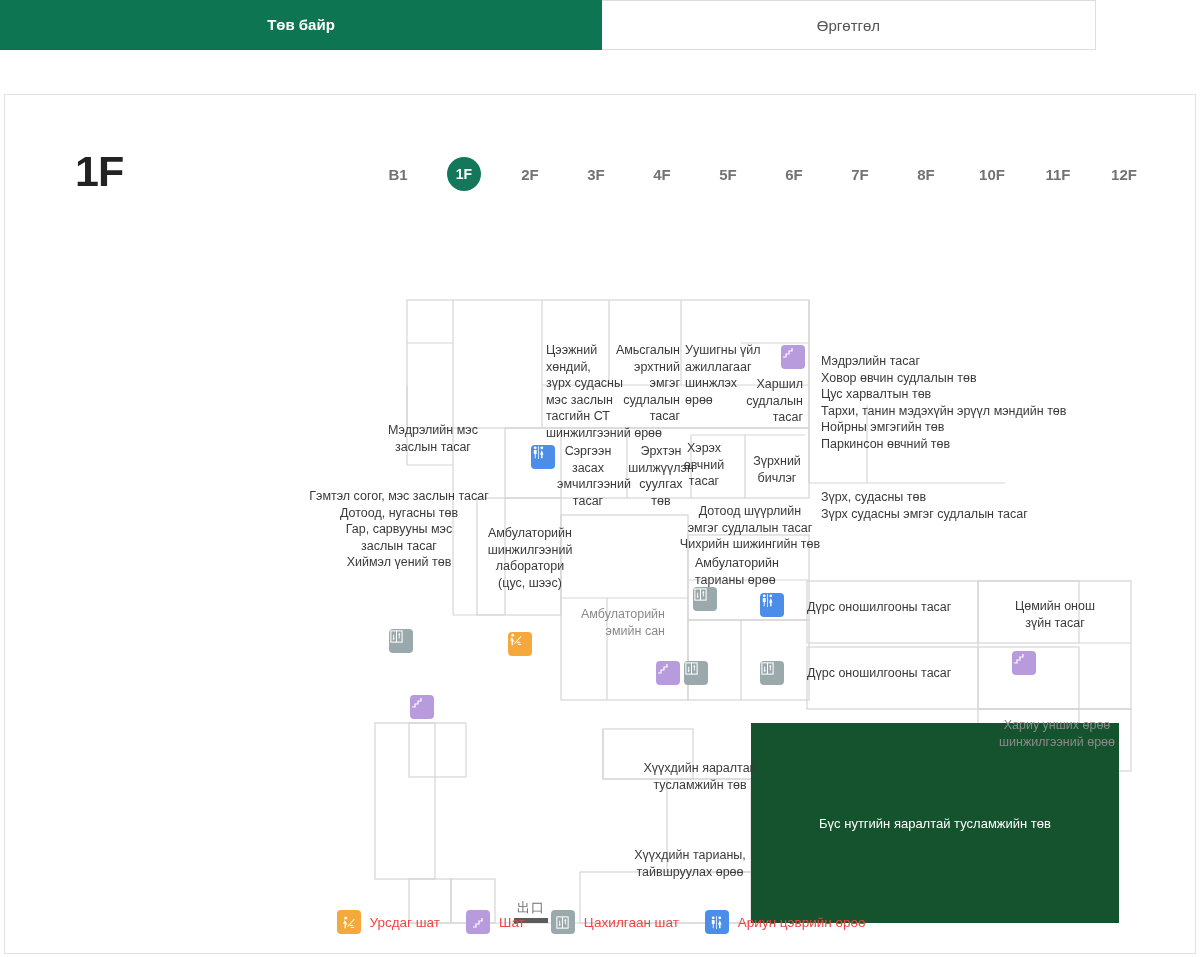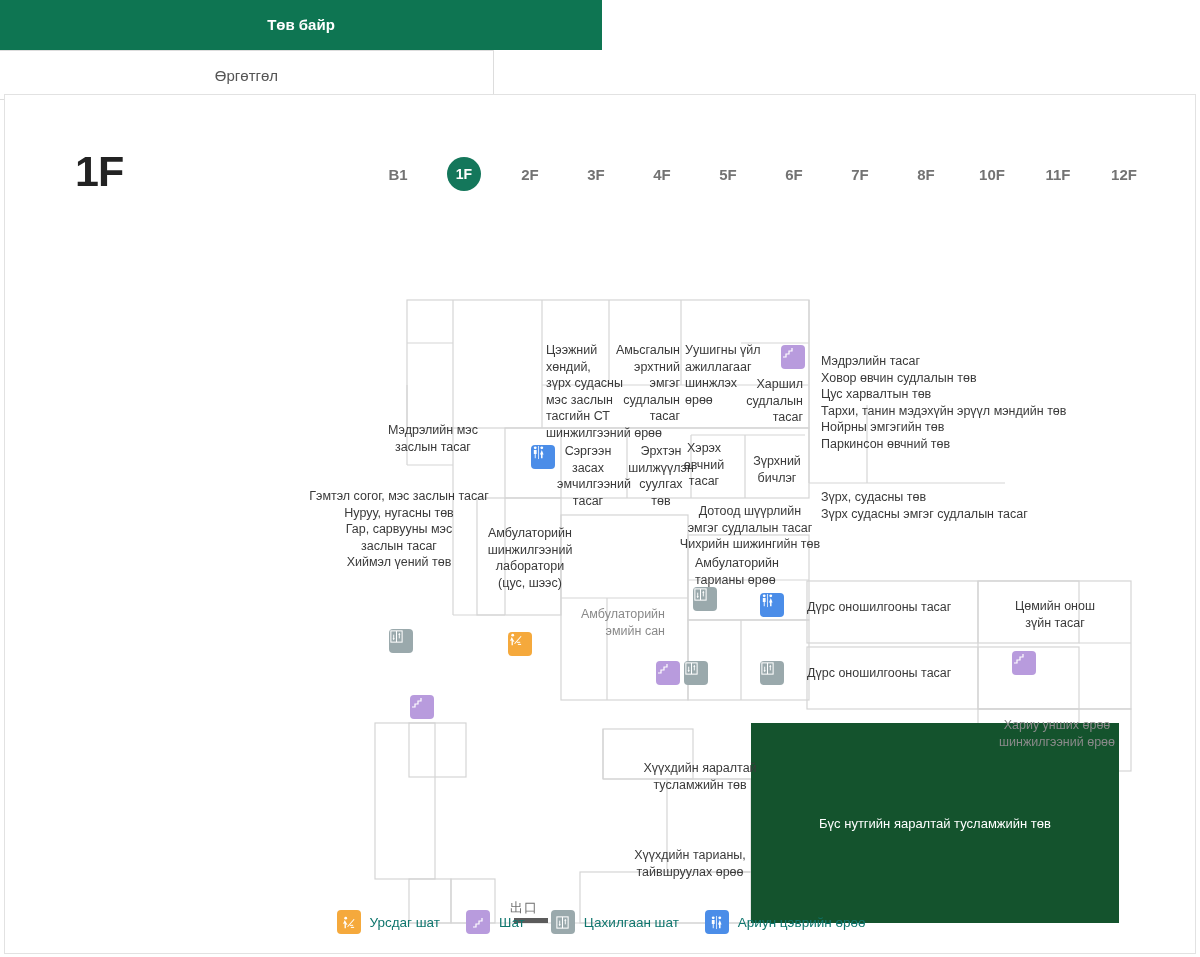--- a/index.html
+++ b/index.html
@@ -6,21 +6,21 @@
   html, body { margin:0; padding:0; }
   body {
     width:1200px; height:957px;
     background:#ffffff;
     font-family:"Liberation Sans","DejaVu Sans",sans-serif;
     color:#333;
     overflow:hidden;
   }
 
   
-  .tabs { display:flex; width:1200px; height:50px;flex-direction:column; }
+  .tabs { display:flex; width:1200px; height:50px; }
   .tab {
     height:50px; line-height:50px; text-align:center;
     font-size:15px; cursor:pointer; user-select:none;
   }
   .tab.active { background:#0E7552; color:#fff; width:602px; font-weight:600; }
   .tab.inactive {
     background:#fff; color:#555; width:494px;
     border:1px solid #dddddd; border-left:none;
   }
 
@@ -71,31 +71,31 @@
   .ico {
     position:absolute; width:24px; height:24px; border-radius:4px;
     display:flex; align-items:center; justify-content:center;
   }
   .ico svg { display:block; }
   .ico.esc  { background:#F5A93C; }
   .ico.stair{ background:#B89BDD; }
   .ico.elev { background:#9AA9AC; }
   .ico.wc   { background:#4B8DE8; }
 
-  .exit { position:absolute; text-align:left; }
+  .exit { position:absolute; text-align:center; }
   .exit .jp { font-size:13px; color:#6f6f6f; letter-spacing:1px; }
   .exit .bar { width:34px; height:5px; background:#5b5b5b; margin:1px auto 0; }
 
   
   .legend {
     position:absolute; left:0; top:815px; width:1192px;
     display:flex; justify-content:center; align-items:center; gap:26px;
   }
   .leg-item { display:flex; align-items:center; gap:9px; }
-  .leg-item .txt { font-size:13.5px; color:#0f766e; }
+  .leg-item .txt { font-size:13.5px; color:#ef4444; }
 </style>
 </head>
 <body>
 
 <div class="tabs">
   <div class="tab active">Төв байр</div>
   <div class="tab inactive">Өргөтгөл</div>
 </div>
 
 <div class="panel">
@@ -219,21 +219,21 @@
     <div class="lbl c" style="left:618px; top:348px; width:76px;">Эрхтэн
 шилжүүлэн
 суулгах
 төв</div>
     <div class="lbl c" style="left:671px; top:345px; width:56px;">Хэрэх
 өвчний
 тасаг</div>
     <div class="lbl c" style="left:738px; top:358px; width:68px;">Зүрхний
 бичлэг</div>
     <div class="lbl c" style="left:263px; top:393px; width:262px;">Гэмтэл согог, мэс заслын тасаг
-Нуруу, нугасны төв
+Дотоод, нугасны төв
 Гар, сарвууны мэс
 заслын тасаг
 Хиймэл үений төв</div>
     <div class="lbl c" style="left:645px; top:408px; width:200px;">Дотоод шүүрлийн
 эмгэг судлалын тасаг
 Чихрийн шижингийн төв</div>
     <div class="lbl" style="left:816px; top:394px; width:290px;">Зүрх, судасны төв
 Зүрх судасны эмгэг судлалын тасаг</div>
     <div class="lbl c" style="left:466px; top:430px; width:118px;">Амбулаторийн
 шинжилгээний

